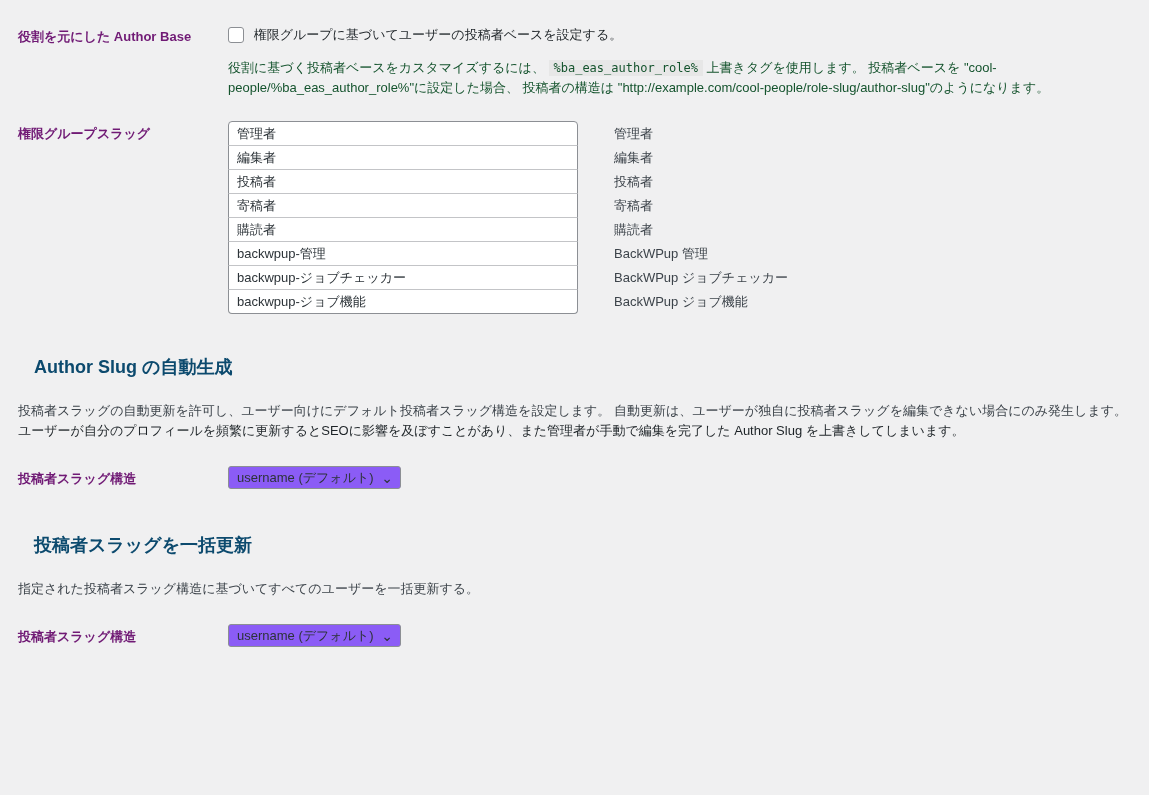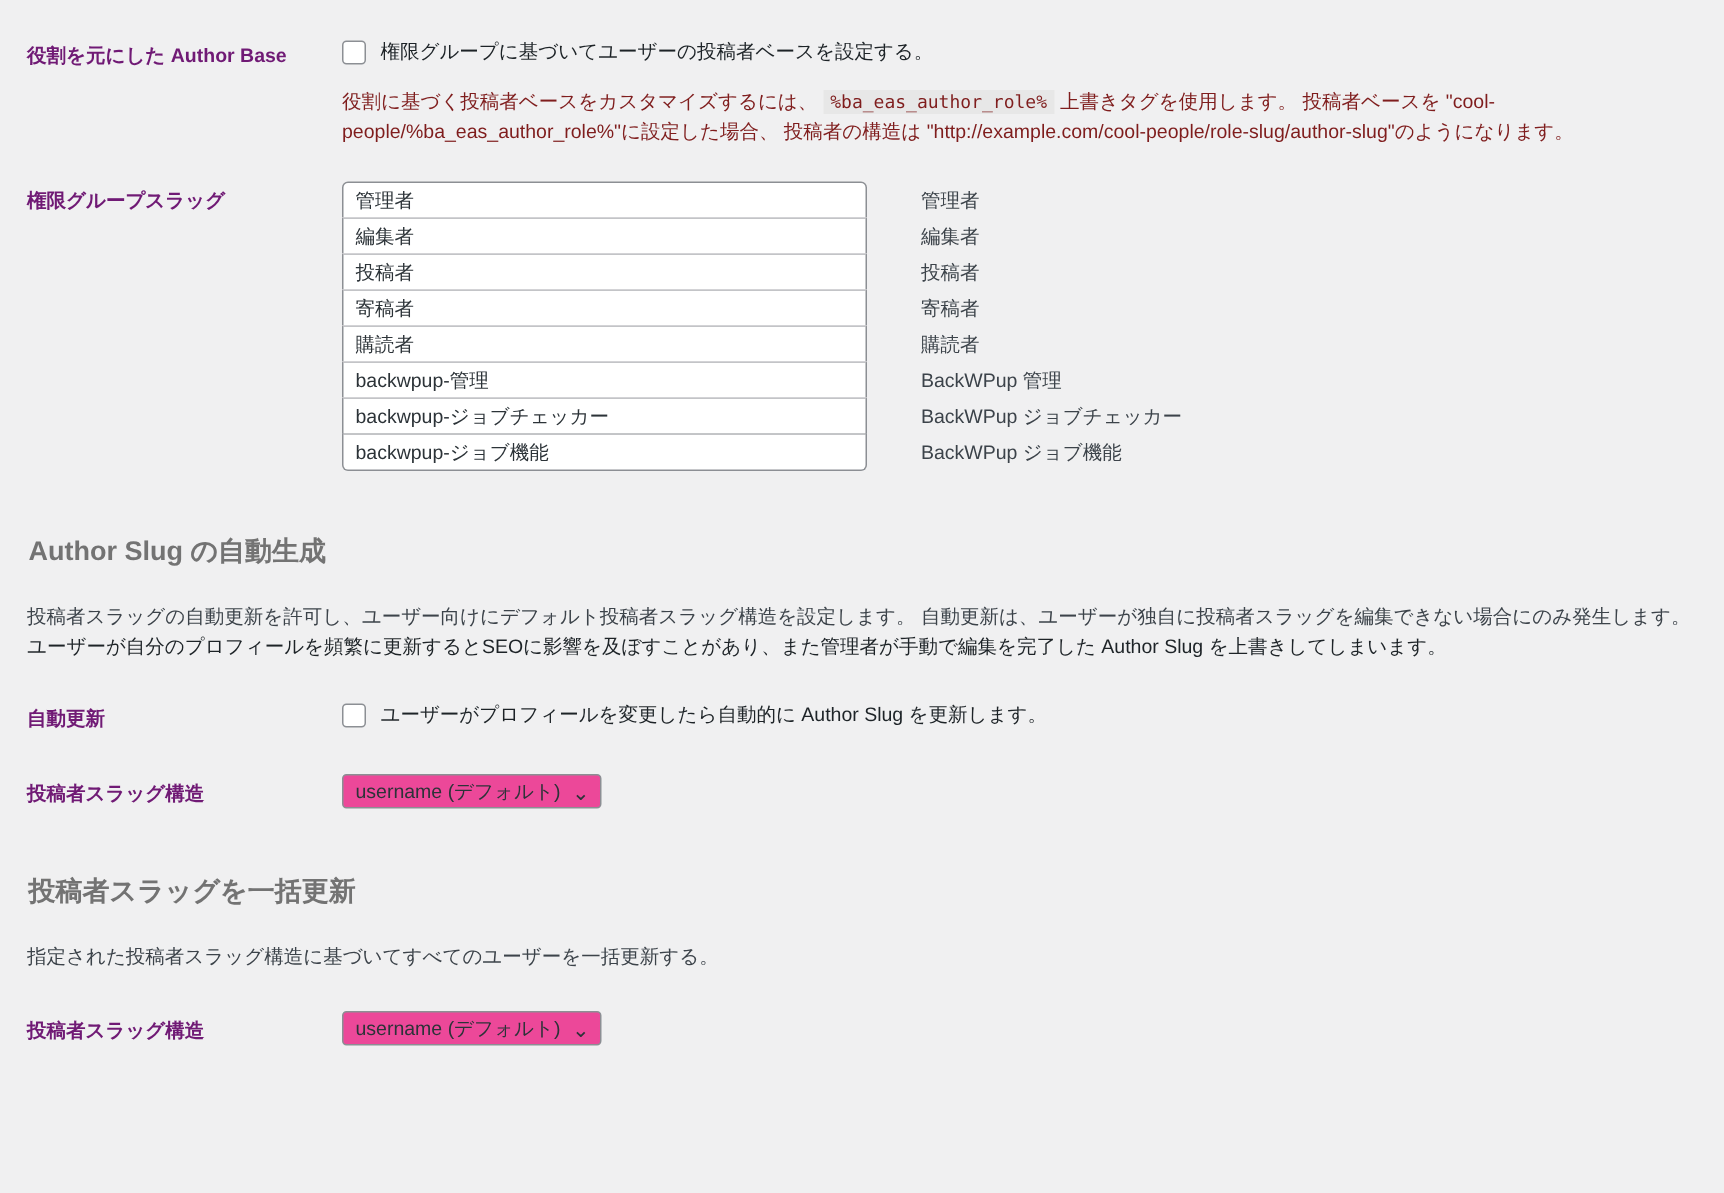--- a/index.html
+++ b/index.html
@@ -29,21 +29,21 @@
       width: 16px;
       height: 16px;
       border: 1px solid #8c8f94;
       border-radius: 3px;
       background: #fff;
       appearance: none;
       margin: 0 6px 0 0;
       vertical-align: middle;
     }
     .check-label { vertical-align: middle; }
-    .desc { color: #7f1d1d; margin-top: 14px; display: block; }
+    .desc { color: #14532d; margin-top: 14px; display: block; }
     code {
       background: #e7e7e7;
       padding: 1px 5px;
       font-family: Consolas, Monaco, monospace;
       font-size: 12px;
     }
     .slug-row { display: flex; align-items: center; margin-bottom: 0; gap: 24px; }
     .slug-input {
       width: 350px;
       border: 1px solid #8c8f94;
@@ -58,32 +58,32 @@
       margin-left: 12px;
       color: #3c434a;
     }
     .slug-rows .slug-row + .slug-row { margin-top: -1px; }
     .slug-rows .slug-input { border-radius: 0; border-top-color: #c3c4c7; }
     .slug-rows .slug-row:first-child .slug-input { border-radius: 4px 4px 0 0; border-top-color: #8c8f94; }
     .slug-rows .slug-row:last-child .slug-input { border-radius: 0 0 4px 4px; }
     h2 {
       font-size: 18px;
       font-weight: 600;
-      margin: 28px 1px 6px;
-      color: #737373;
+      margin: 28px 16px 6px;
+      color: #0c4a6e;
     }
     .section-desc {
       margin: 20px 0 14px;
       color: #3c434a;
     }
     .section-desc b { font-weight: 400; color: #1d2327; }
     select {
       border: 1px solid #8c8f94;
       border-radius: 3px;
-      background: #ec4899;
+      background: #8b5cf6;
       padding: 3px 26px 3px 8px;
       font-size: 13px;
       color: #2c3338;
       appearance: none;
       position: relative;
     }
     .select-wrap { position: relative; display: inline-block; }
     .select-wrap::after {
       content: "⌄";
       position: absolute;
@@ -157,29 +157,20 @@
   </table>
 
 <h2>Author Slug の自動生成</h2>
 <p class="section-desc">
   <span>投稿者スラッグの自動更新を許可し、ユーザー向けにデフォルト投稿者スラッグ構造を設定します。 自動更新は、ユーザーが独自に投稿者スラッグを編集できない場合にのみ発生します。</span><br>
   <b>ユーザーが自分のプロフィールを頻繁に更新するとSEOに影響を及ぼすことがあり、また管理者が手動で編集を完了した Author Slug を上書きしてしまいます。</b>
 </p>
 
 <table class="form-table">
   <tbody>
-      <tr>
-    <th>自動更新</th>
-    <td>
-      <label>
-        <input type="checkbox" style="">
-        <span class="check-label">ユーザーがプロフィールを変更したら自動的に Author Slug を更新します。</span>
-      </label>
-    </td>
-  </tr>
   <tr>
     <th>投稿者スラッグ構造</th>
     <td>
       <span class="select-wrap">
         <select>
           <option>username (デフォルト)</option>
         </select>
       </span>
     </td>
   </tr>

